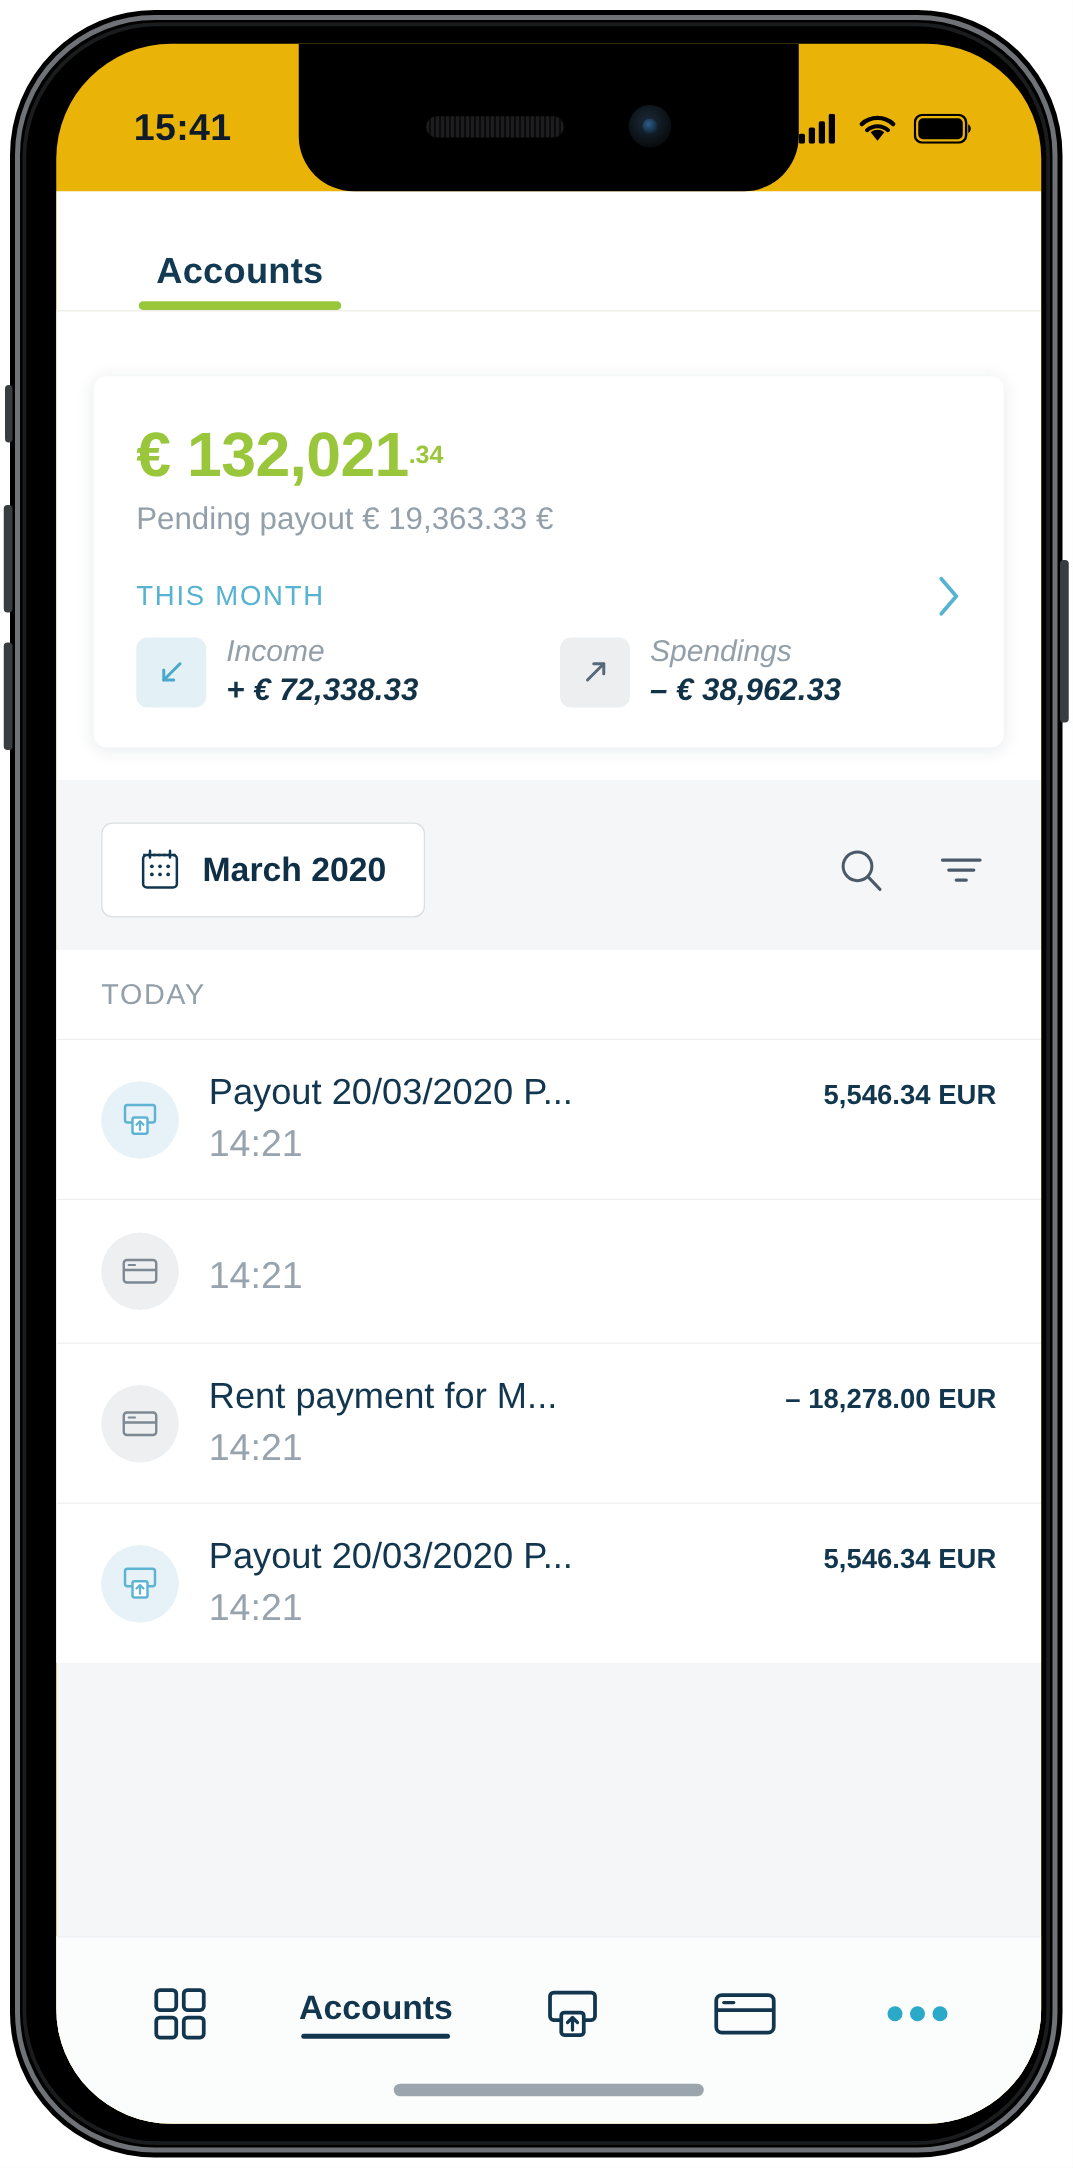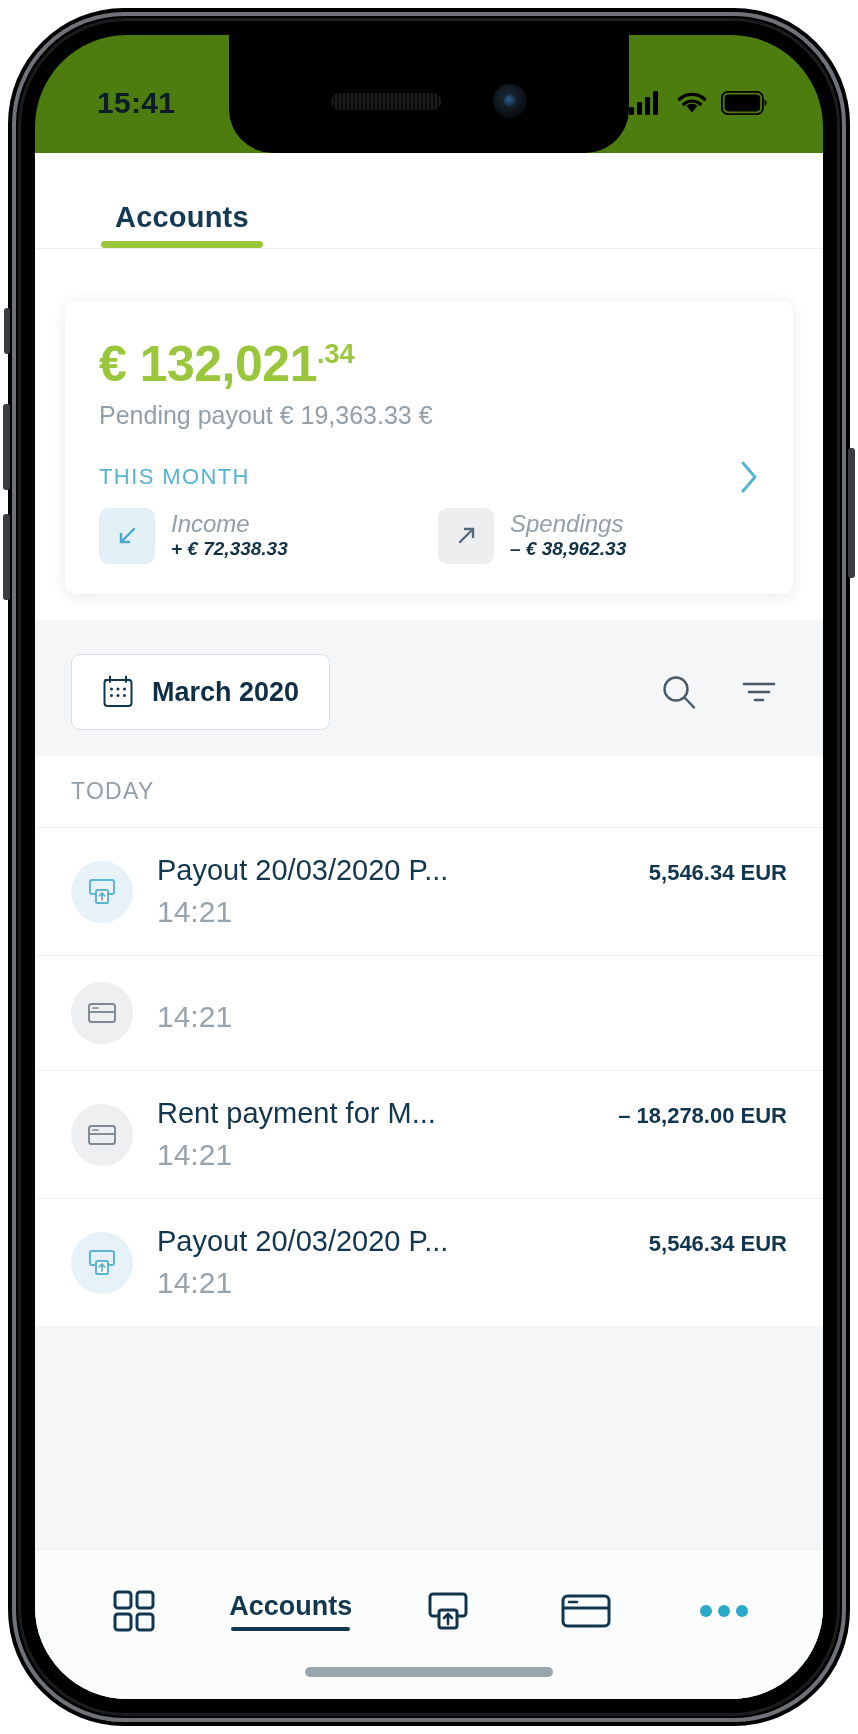--- a/index.html
+++ b/index.html
@@ -38,23 +38,23 @@
   .side-btn {
     position: absolute; background: #3a3d40; border-radius: 3px;
   }
   .btn-silent { left: -4px; top: 300px; width: 6px; height: 46px; }
   .btn-volup  { left: -5px; top: 396px; width: 7px; height: 86px; }
   .btn-voldn  { left: -5px; top: 506px; width: 7px; height: 86px; }
   .btn-power  { right: -5px; top: 440px; width: 7px; height: 130px; }
 
   #screen {
     position: absolute;
-    left: 27px; top: 27px;
+    left: 37px; top: 27px;
     width: 788px; height: 1664px;
-    background: #4d7c0f;
+    background: #eab308;
     border-radius: 92px;
     overflow: hidden;
   }
 
   
   #notch {
     position: absolute;
     left: 50%; top: 0;
     transform: translateX(-50%);
     width: 400px; height: 118px;
@@ -153,22 +153,22 @@
   #balance-amount-row {
     display: flex; align-items: flex-start;
     margin-top: 10px;
   }
   #balance-amount {
     font-size: 50px; font-weight: 700;
     color: #9ac63b; letter-spacing: -0.5px;
     line-height: 1;
   }
   #balance-cents {
-    font-size: 27px; font-weight: 700;
-    color: #9ac63b; margin-top: 0;
+    font-size: 20px; font-weight: 700;
+    color: #9ac63b; margin-top: 14px;
   }
   #pending-payout {
     margin-top: 12px;
     font-size: 25px; color: #93a0aa;
   }
   #this-month-row {
     display: flex; align-items: center; justify-content: space-between;
     margin-top: 30px;
   }
   #this-month-label {
@@ -178,21 +178,21 @@
   #metrics-row { display: flex; margin-top: 14px; gap: 18px; }
   .metric { display: flex; align-items: center; gap: 16px; flex: 1; font-style: italic; }
   .metric-icon {
     width: 56px; height: 56px; border-radius: 9px;
     display: flex; align-items: center; justify-content: center;
     flex-shrink: 0;
   }
   .metric-icon.income { background: #e3f1f7; }
   .metric-icon.spend  { background: #eceef0; }
   .metric-label { font-size: 24px; color: #93a0aa; line-height: 1.15; }
-  .metric-value { font-size: 19px; color: #123247; font-weight: 700; line-height: 1.3; }
+  .metric-value { font-size: 25px; color: #123247; font-weight: 700; line-height: 1.3; }
 
   
   #filter-row {
     display: flex; align-items: center; justify-content: space-between;
     padding: 34px 36px 26px 36px;
     background: #f4f6f8;
   }
   #month-selector {
     display: flex; align-items: center; gap: 18px;
     background: #ffffff;

